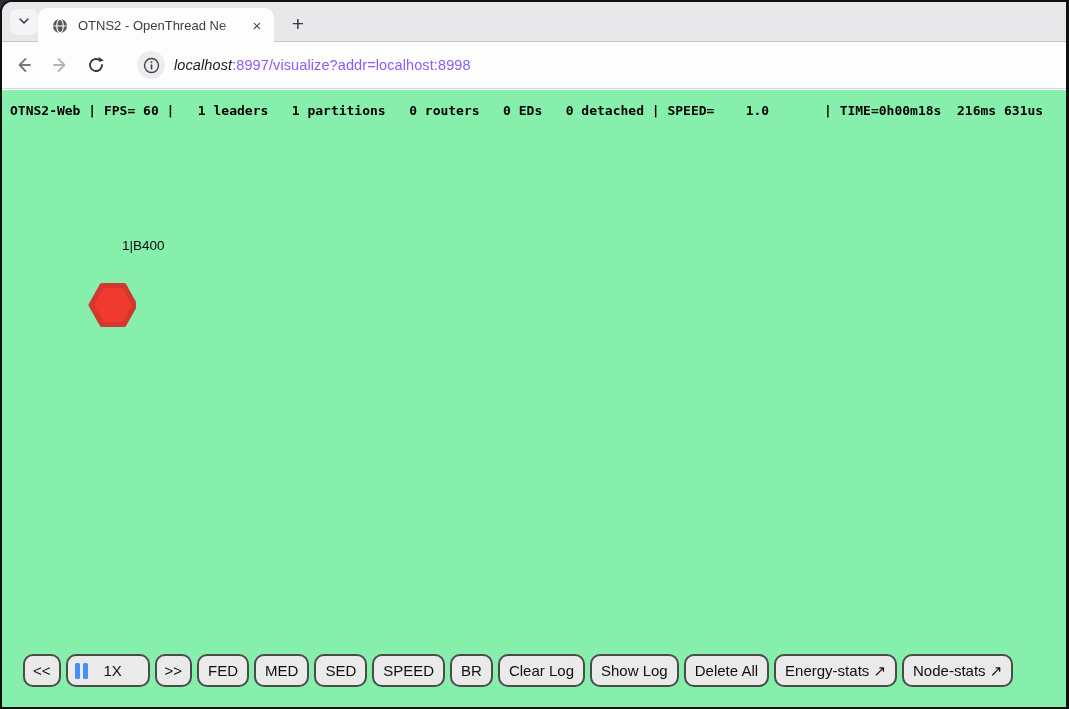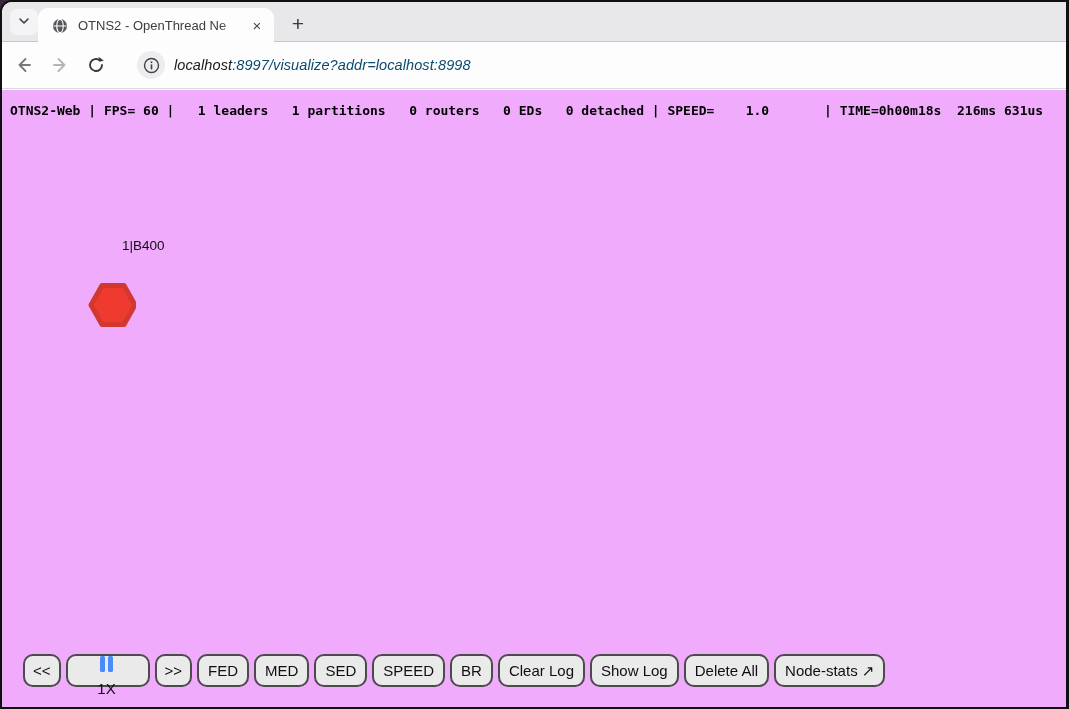--- a/index.html
+++ b/index.html
@@ -60,24 +60,24 @@
   .nav-fwd{margin-left:8px;}
   .nav-reload{margin-left:8px;}
   .site-info{
     margin-left:27px;width:28px;height:28px;border-radius:50%;background:#ededf0;
     display:flex;align-items:center;justify-content:center;flex:0 0 auto;cursor:pointer;
   }
   .url-text{
     margin-left:9px;font-size:14.5px;white-space:nowrap;letter-spacing:.1px;
   }
   .url-host{color:#1c1c1e;font-style:italic;}
-  .url-rest{color:#0c4a6e;font-style:italic;}
+  .url-rest{color:#8b5cf6;}
   
   .content{
-    position:absolute;top:88px;left:0;right:0;bottom:0;background:#f0abfc;padding-left:46px;
+    position:absolute;top:88px;left:0;right:0;bottom:0;background:#86efac;padding-left:46px;
   }
   .status-line{
     position:absolute;left:8px;top:13px;
     font-family:"DejaVu Sans Mono", monospace;font-weight:bold;
     font-size:13px;color:#000;white-space:pre;
   }
   .version-line{
     position:absolute;left:8px;top:31px;
     font-size:13px;color:#2e62d9;white-space:pre;
   }
@@ -90,21 +90,21 @@
     position:absolute;left:21px;bottom:20px;display:flex;gap:5px;white-space:nowrap;
   }
   .btn{
     height:33px;box-sizing:border-box;
     background:#eaeaea;border:2px solid #4b4b4b;border-radius:10px;
     display:flex;align-items:center;justify-content:center;
     font-family:"Liberation Sans", sans-serif;font-size:15px;color:#0f0f0f;
     padding:0 9px;cursor:pointer;flex:0 0 auto;
   }
   .btn-step{padding:0 8px;}
-  .btn-speed{width:84px;justify-content:flex-start;padding-left:7px;gap:8px;flex-direction:column;}
+  .btn-speed{width:84px;justify-content:flex-start;padding-left:7px;gap:16px;}
   .pause-bars{display:flex;gap:3px;align-items:center;}
   .pause-bars i{display:block;width:5px;height:16px;border-radius:1.5px;background:#4a8df6;}
 </style>
 </head>
 <body>
 
 <div class="window">
 
   <div class="tabstrip">
     <div class="tab-search-btn">
@@ -203,18 +203,21 @@
         <div class="btn">
           <span>Clear Log</span>
         </div>
         <div class="btn">
           <span>Show Log</span>
         </div>
         <div class="btn">
           <span>Delete All</span>
         </div>
         <div class="btn">
+          <span>Energy-stats ↗</span>
+        </div>
+        <div class="btn">
           <span>Node-stats ↗</span>
         </div>
       </div>
   </div>
 
 </div>
 
 </body></html>

